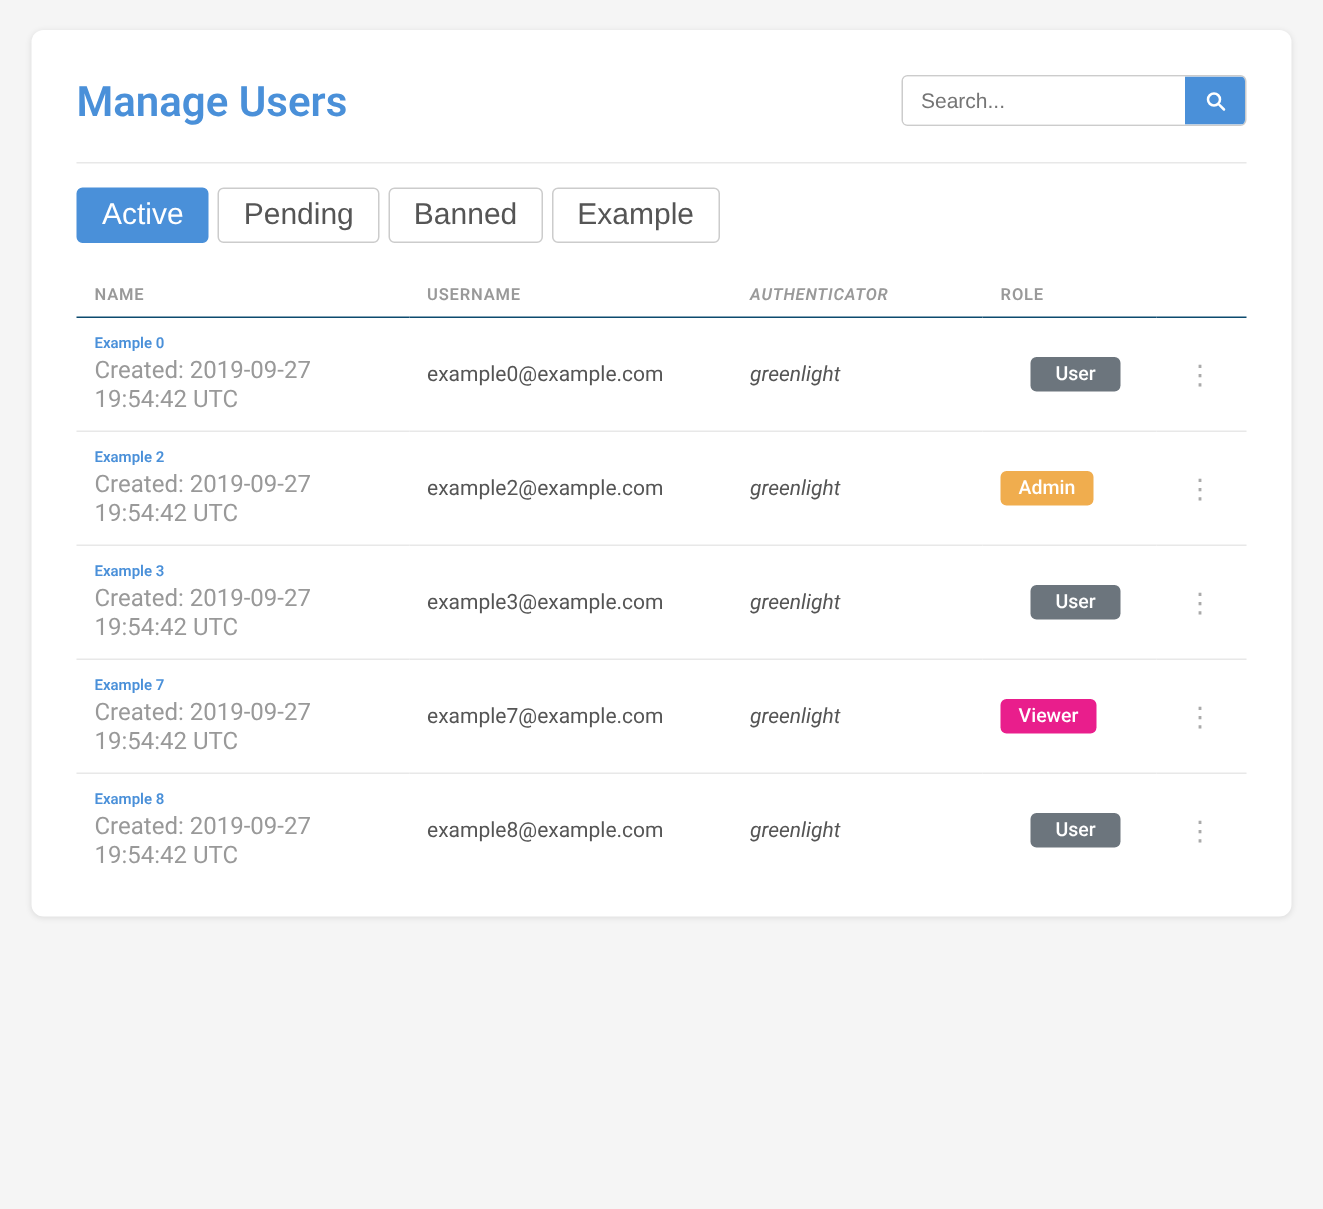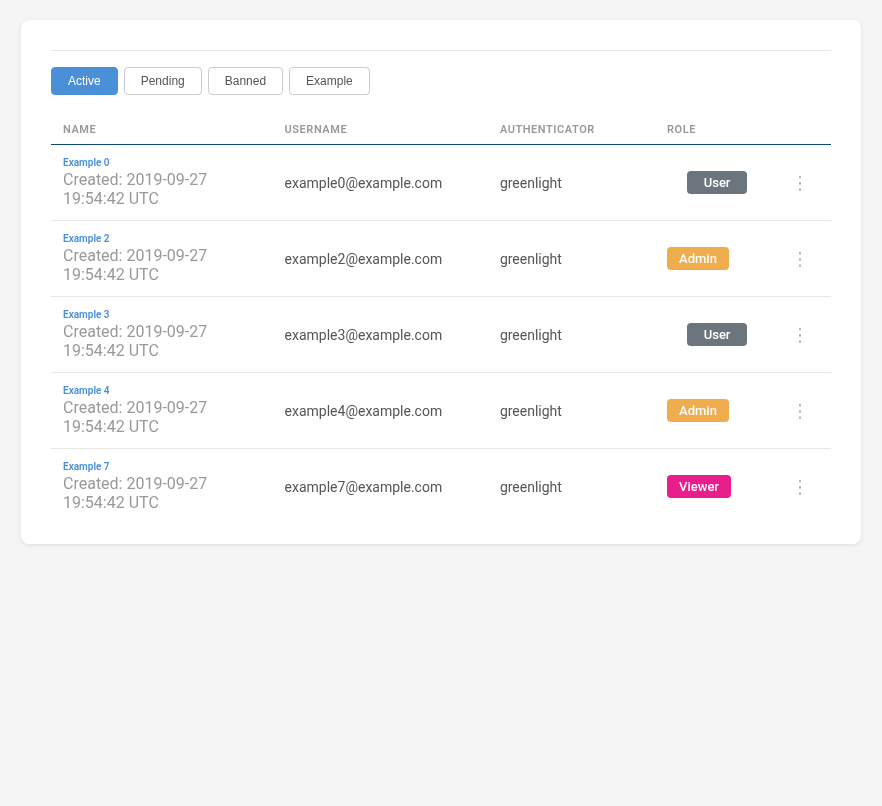--- a/index.html
+++ b/index.html
@@ -67,21 +67,21 @@
       margin-bottom: 16px;
     }
     .tabs {
       display: flex;
       gap: 6px;
       margin-bottom: 20px;
     }
     .tab-btn {
       padding: 6px 16px;
       border-radius: 4px;
-      font-size: 12px;
+      font-size: 20px;
       cursor: pointer;
       border: 1px solid #ccc;
       background: #fff;
       color: #555;
     }
     .tab-btn.active {
       background: #4a90d9;
       color: #fff;
       border-color: #4a90d9;
     }
@@ -141,28 +141,39 @@
       border: none;
       cursor: pointer;
       font-size: 18px;
       color: #aaa;
       padding: 4px 8px;
       letter-spacing: 2px;
       line-height: 1;
     }
     .col-name { width: 30%; }
     .col-username { width: 28%; }
-    .col-auth { width: 22%; }
+    .col-auth { width: 22%; font-style: italic; }
     .col-role { width: 15%; }
     .col-action { width: 5%; text-align: right; }
   </style>
 </head>
 <body>
 
 <div class="card">
+  <div class="header">
+    <h1 class="page-title">Manage Users</h1>
+    <div class="search-container">
+      <input class="search-input" type="text" placeholder="Search..." style="">
+      <button class="search-button">
+        <svg viewBox="0 0 24 24" xmlns="http://www.w3.org/2000/svg">
+          <path d="M21 21l-4.35-4.35M17 11A6 6 0 1 1 5 11a6 6 0 0 1 12 0z" stroke="#fff" stroke-width="2.5" fill="none" stroke-linecap="round"></path>
+        </svg>
+      </button>
+    </div>
+  </div>
 
   <hr class="divider">
 
   <div class="tabs" id="tab-bar">
       <button class="tab-btn active">Active</button>
       <button class="tab-btn">Pending</button>
       <button class="tab-btn">Banned</button>
       <button class="tab-btn">Example</button>
     </div>
 
@@ -226,49 +237,49 @@
     </td>
     <td class="col-role">
       <span class="role-badge role-user">User</span>
     </td>
     <td class="col-action">
       <button class="more-btn">⋮</button>
     </td>
   </tr>
         <tr>
     <td class="col-name">
-      <div class="user-name">Example 4</div>
-      <div class="user-created">Created: 2019-09-27 19:54:42 UTC</div>
-    </td>
-    <td class="col-username">
-      <span class="authenticator-text">example4@example.com</span>
-    </td>
-    <td class="col-auth">
-      <span class="authenticator-text">greenlight</span>
-    </td>
-    <td class="col-role">
-      <span class="role-badge role-admin">Admin</span>
-    </td>
-    <td class="col-action">
-      <button class="more-btn">⋮</button>
-    </td>
-  </tr>
-        <tr>
-    <td class="col-name">
       <div class="user-name">Example 7</div>
       <div class="user-created">Created: 2019-09-27 19:54:42 UTC</div>
     </td>
     <td class="col-username">
       <span class="authenticator-text">example7@example.com</span>
     </td>
     <td class="col-auth">
       <span class="authenticator-text">greenlight</span>
     </td>
     <td class="col-role">
       <span class="role-badge role-viewer">Viewer</span>
+    </td>
+    <td class="col-action">
+      <button class="more-btn">⋮</button>
+    </td>
+  </tr>
+        <tr>
+    <td class="col-name">
+      <div class="user-name">Example 8</div>
+      <div class="user-created">Created: 2019-09-27 19:54:42 UTC</div>
+    </td>
+    <td class="col-username">
+      <span class="authenticator-text">example8@example.com</span>
+    </td>
+    <td class="col-auth">
+      <span class="authenticator-text">greenlight</span>
+    </td>
+    <td class="col-role">
+      <span class="role-badge role-user">User</span>
     </td>
     <td class="col-action">
       <button class="more-btn">⋮</button>
     </td>
   </tr>
       </tbody>
   </table>
 </div>
 
 </body></html>

